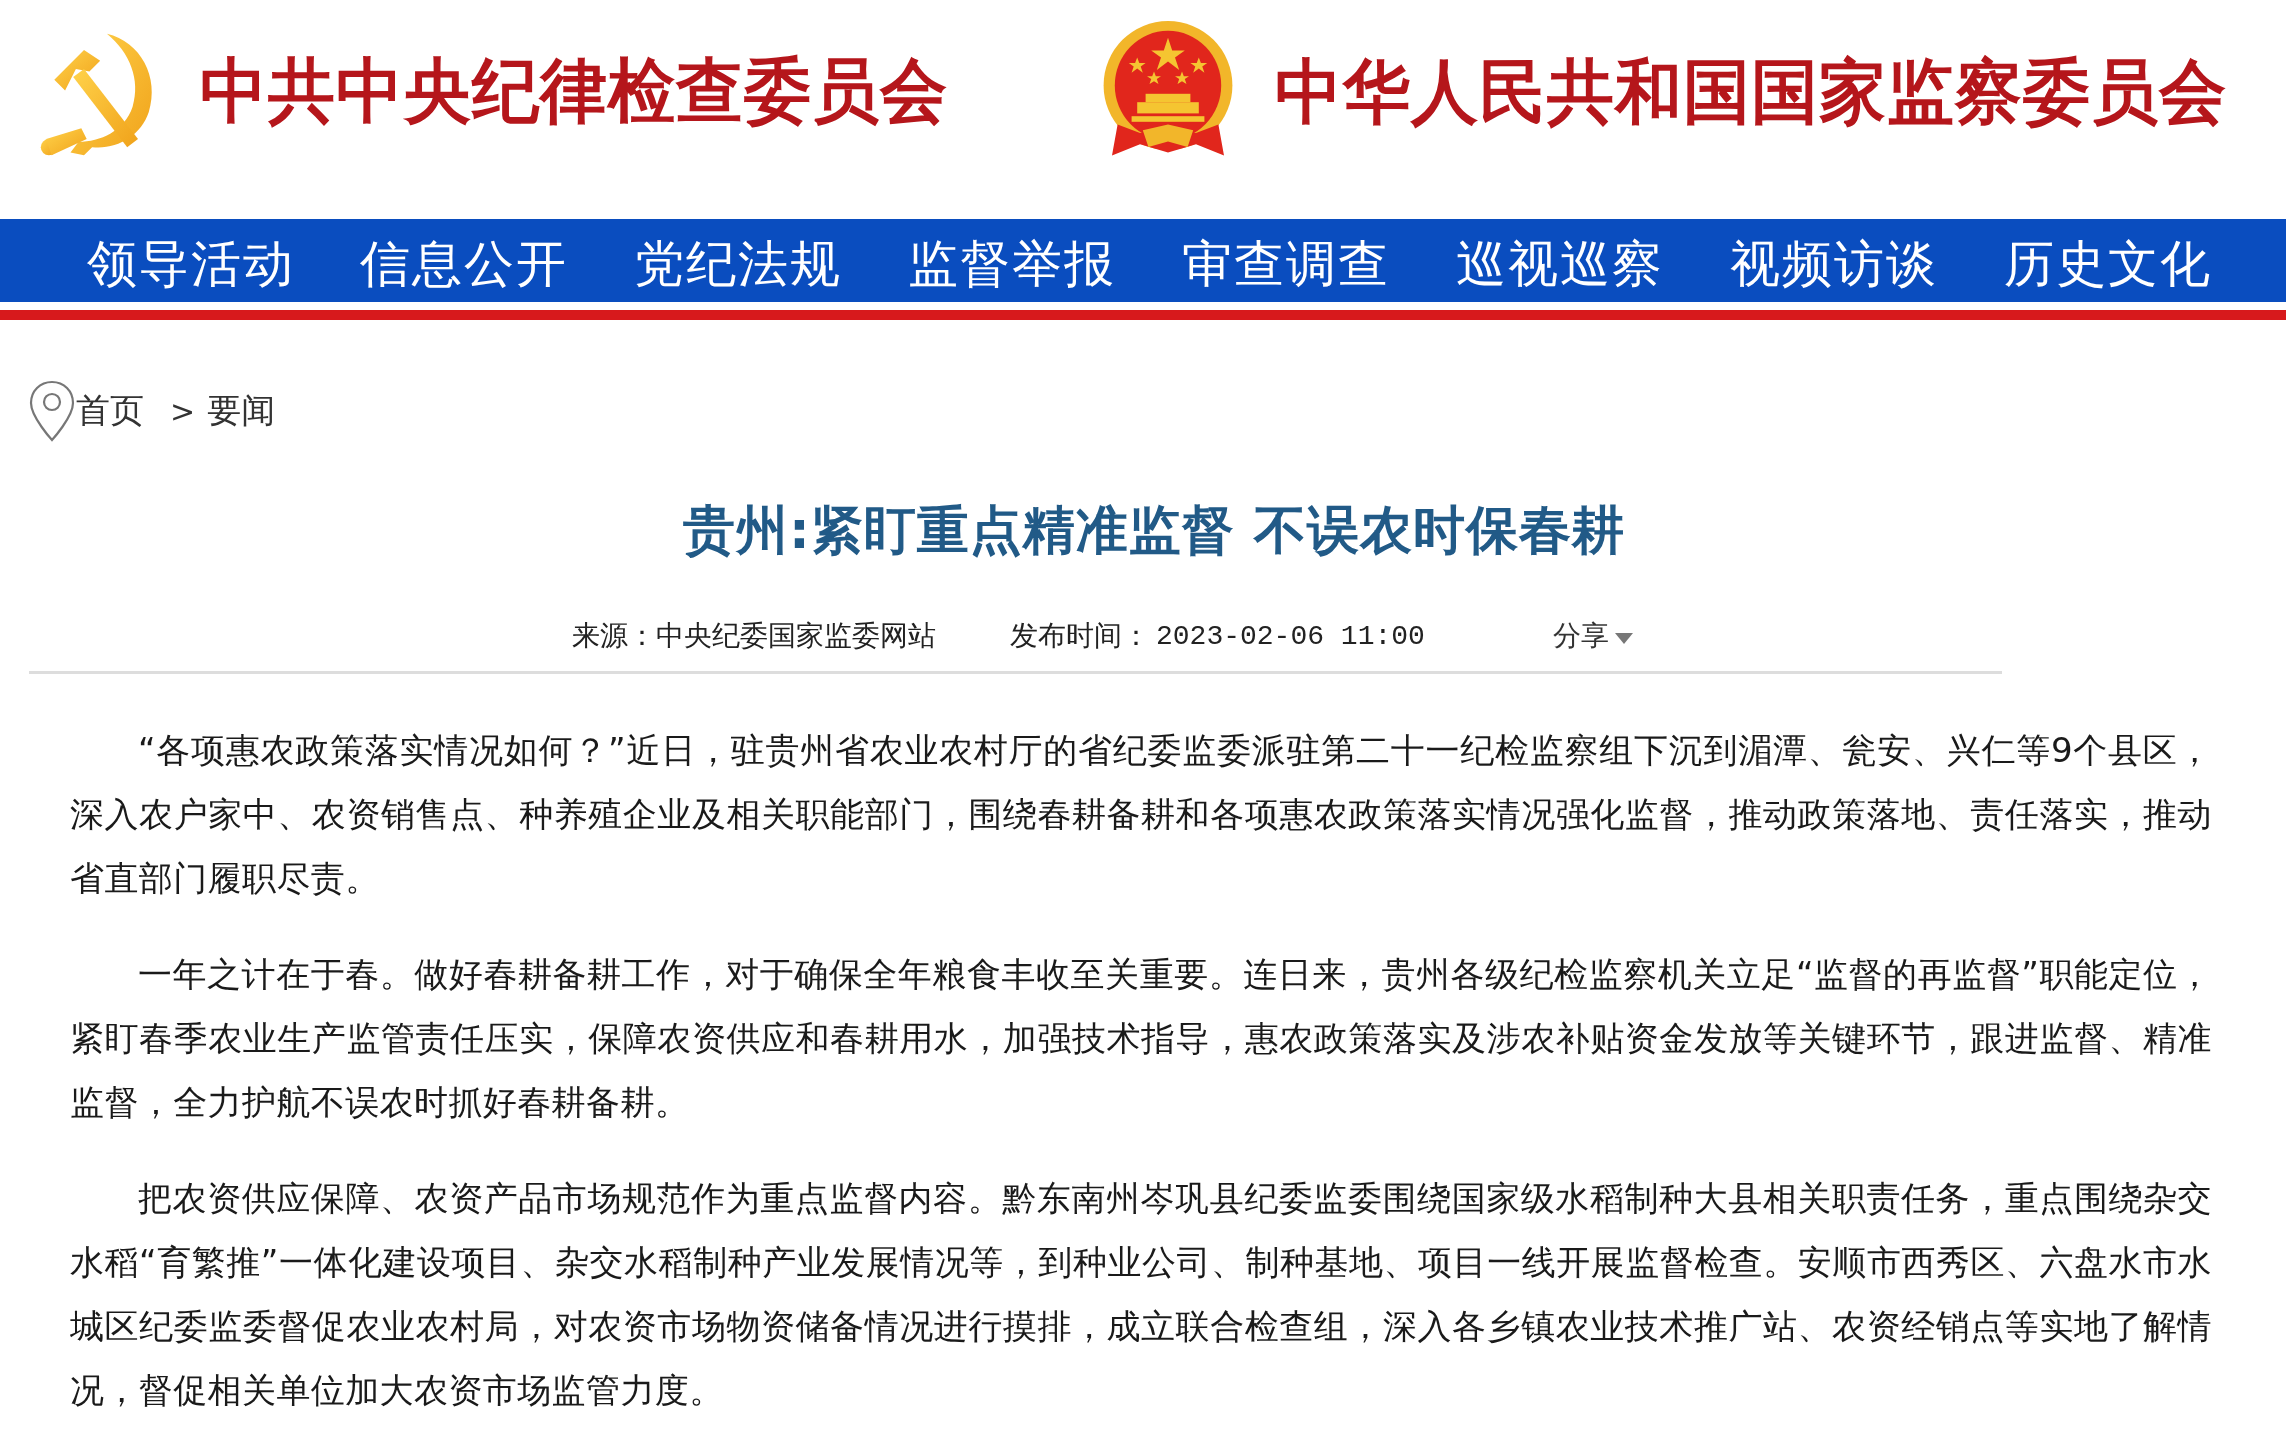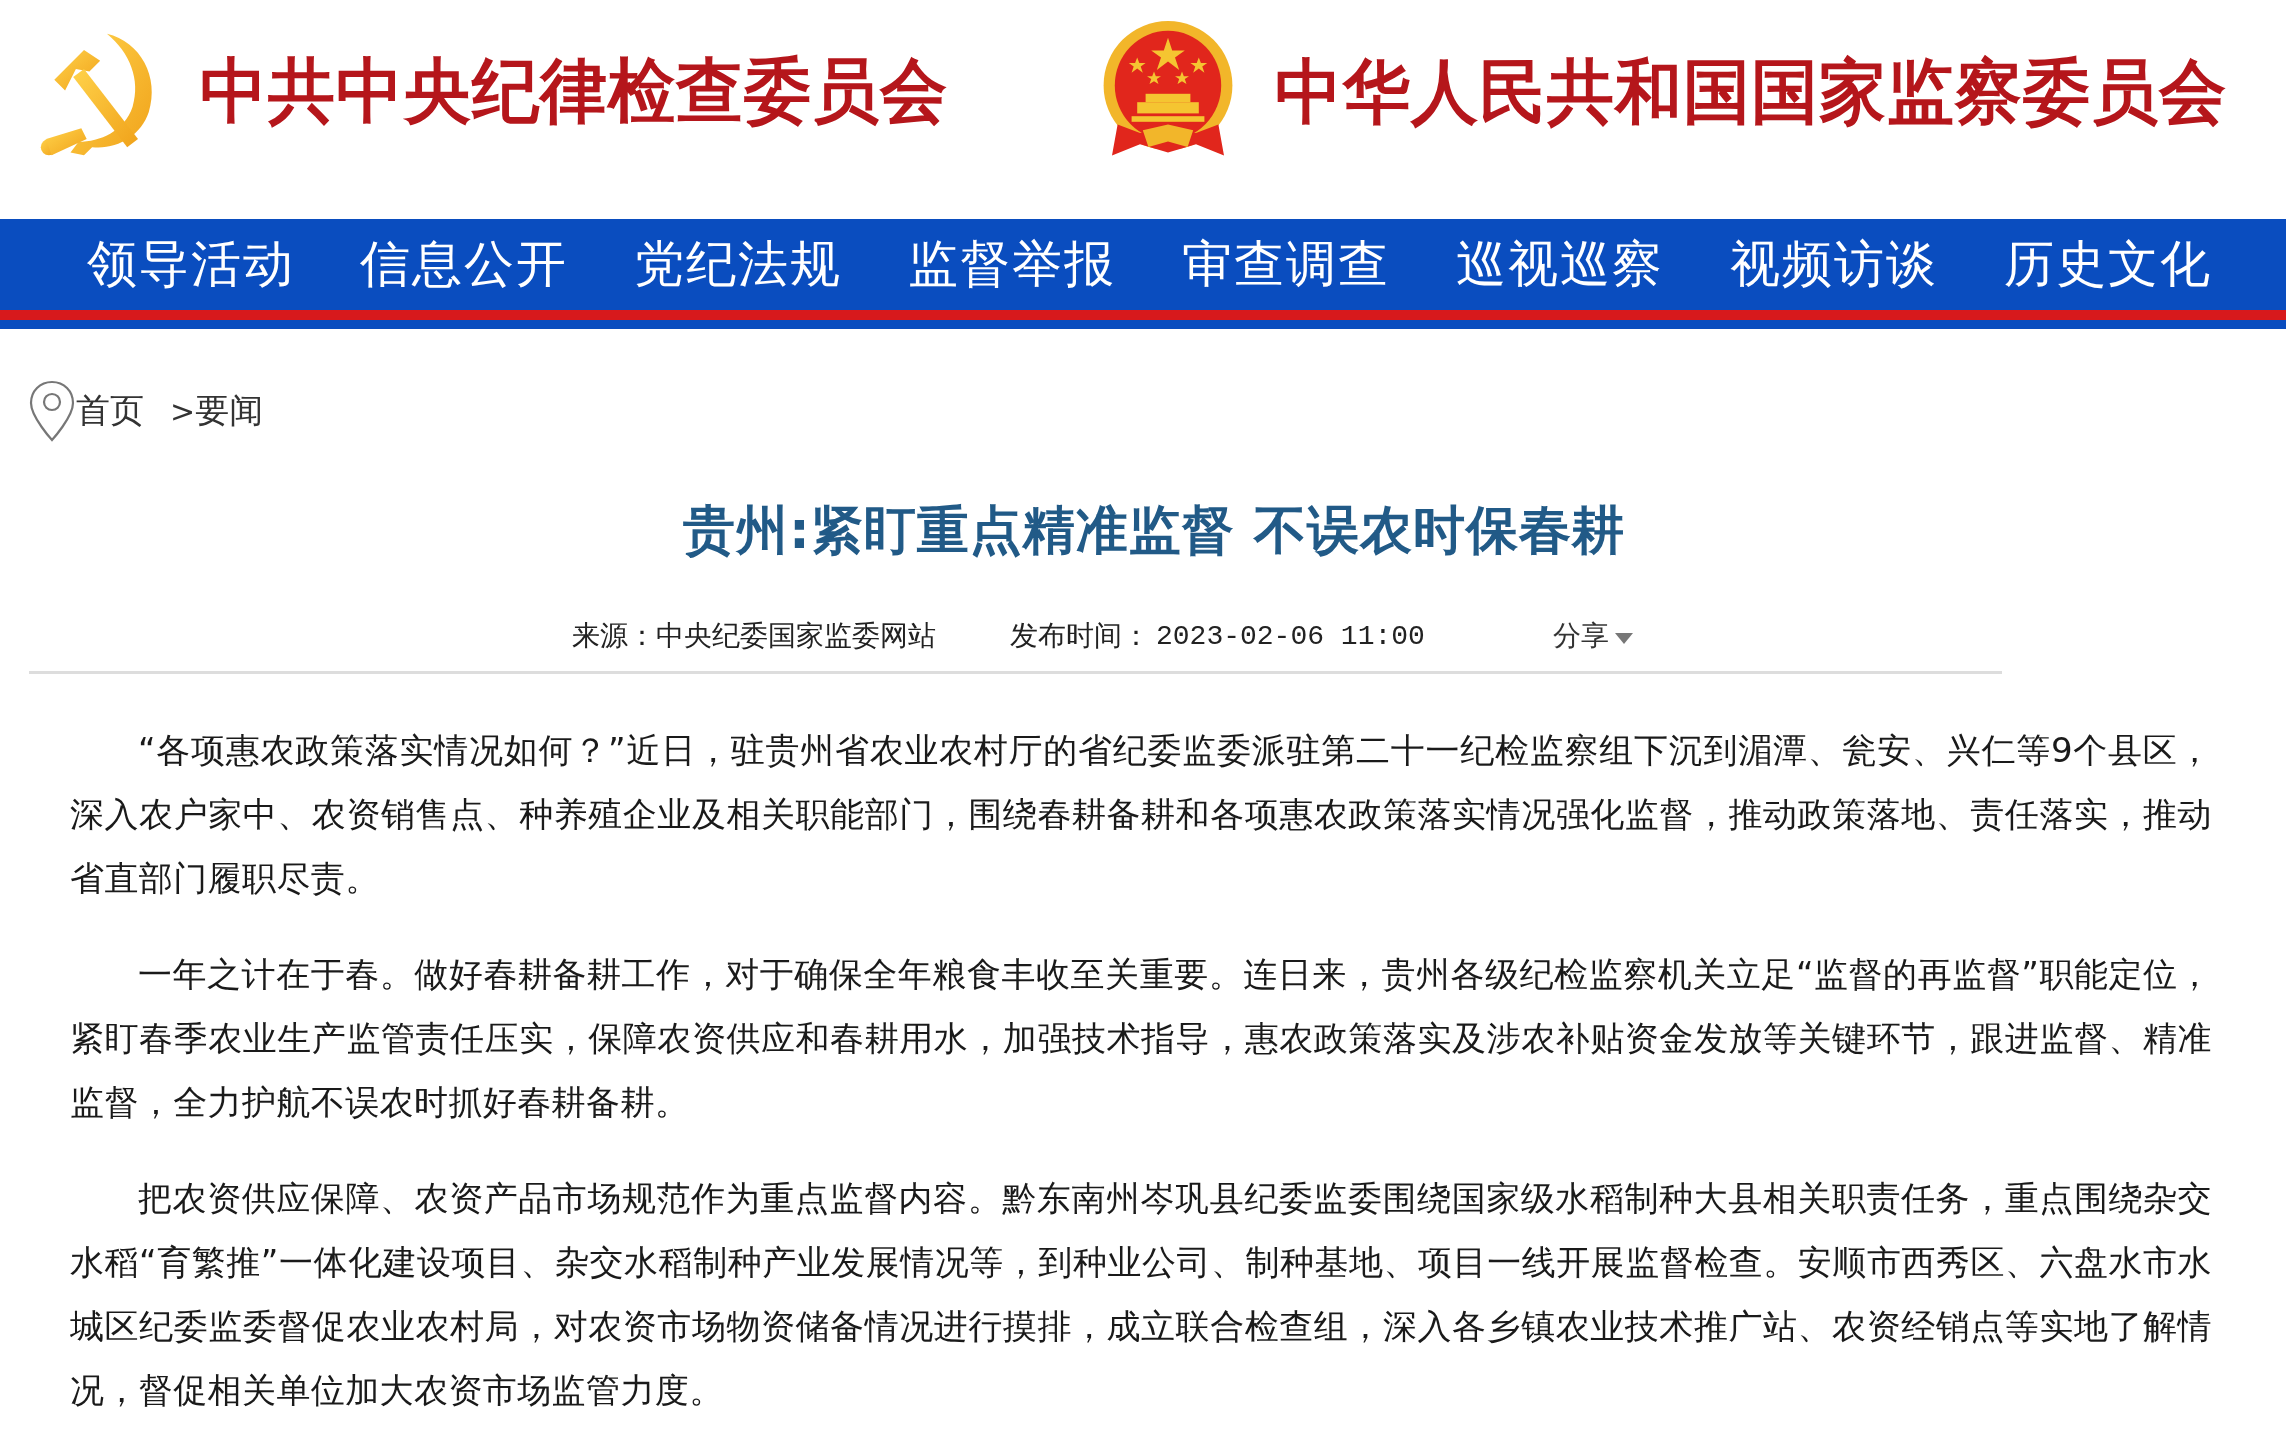--- a/index.html
+++ b/index.html
@@ -13,33 +13,33 @@
   .brand-right { left: 1098px; top: 18px; height: 146px; }
   .emblem-party { width: 135px; height: 135px; }
   .emblem-nation { width: 140px; height: 146px; }
   .brand-title { font-family: "DejaVu Serif", "Liberation Serif", serif; font-weight: bold;
                  color: #b5161b; font-size: 68px; letter-spacing: 2px; white-space: nowrap;
                  line-height: 1; transform: scaleY(1.05); }
   .brand-left .brand-title { margin-left: 35px; font-size: 67px; letter-spacing: 1px; }
   .brand-right .brand-title { margin-left: 37px; font-size: 67px; letter-spacing: 1px; }
 
   
-  .nav { position: absolute; left: 0; top: 219px; width: 2286px; height: 110px; background: #0a4dbf; }
+  .nav { position: absolute; left: 0; top: 219px; width: 2286px; height: 83px; background: #0a4dbf; }
   .nav-accent { position: absolute; left: 0; top: 310px; width: 2286px; height: 10px; background: #d7191c; }
   .nav ul { list-style: none; margin: 0; padding: 0; position: relative; height: 91px; }
   .nav li { position: absolute; top: 0; height: 91px; display: flex; align-items: center;
             font-family: "DejaVu Serif", "Liberation Serif", serif; color: #fff;
             font-size: 50px; letter-spacing: 2px; cursor: pointer; white-space: nowrap; }
 
   
   .breadcrumb { position: absolute; left: 28px; top: 378px; height: 66px; display: flex; align-items: center; }
   .breadcrumb .pin { width: 48px; height: 62px; }
   .breadcrumb .crumb { font-size: 34px; color: #333; cursor: pointer; }
   .breadcrumb .sep { font-size: 30px; color: #333; margin-left: 26px; }
-  .breadcrumb .crumb.current { cursor: default; }
+  .breadcrumb .crumb.current { margin-left: 12px; cursor: default; }
 
   
   .article-title { position: absolute; left: 0; top: 492px; width: 2286px; text-align: center;
                    font-size: 52px; font-weight: bold; color: #215a87; line-height: 76px;
                    letter-spacing: 1px; padding-left: 22px; box-sizing: border-box; }
   .meta { position: absolute; top: 614px; height: 44px; font-size: 28px; color: #222; white-space: nowrap;
           display: flex; align-items: center; font-family: Liberation Mono, monospace; }
   .meta-source { left: 572px; }
   .meta-date { left: 1010px; }
   .meta-share { left: 1553px; cursor: pointer; color: #333; }

